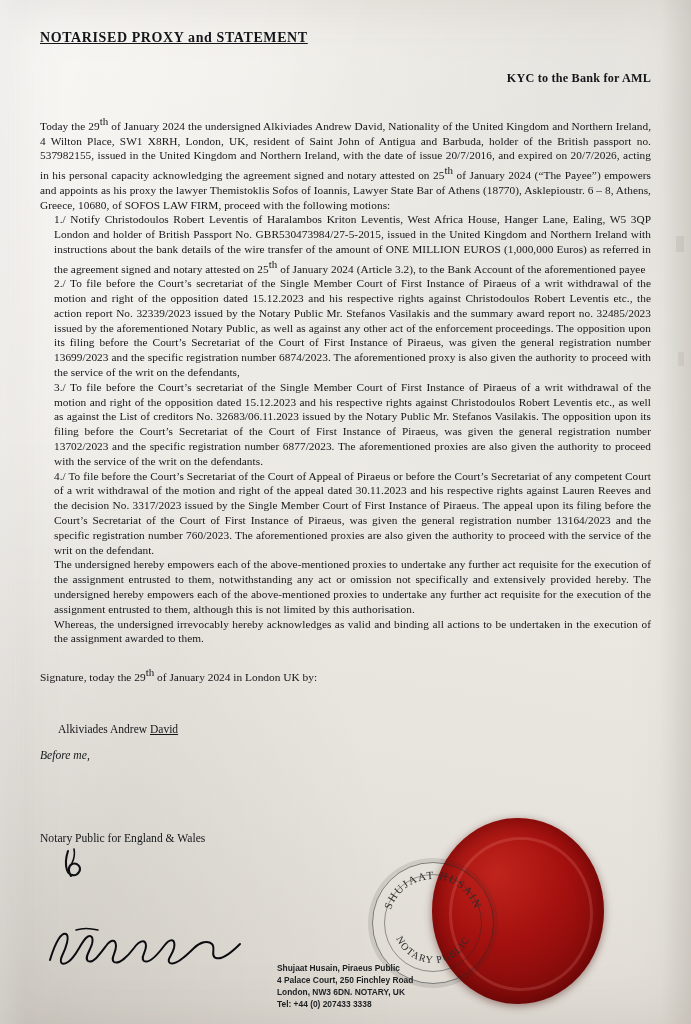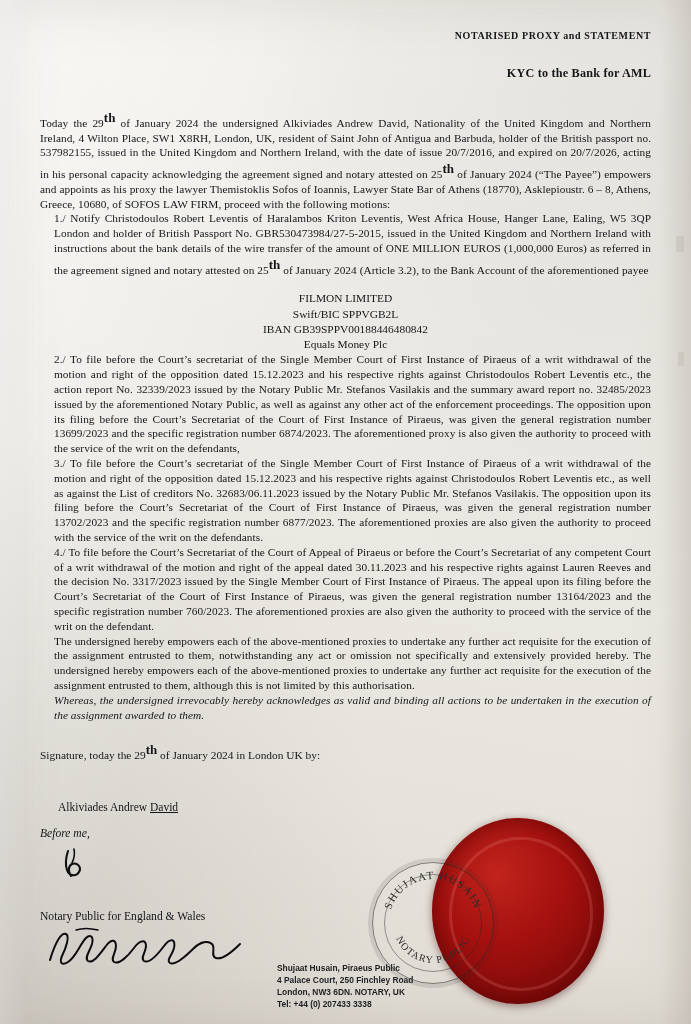--- a/index.html
+++ b/index.html
@@ -37,44 +37,45 @@
     pointer-events: none;
   }
   .doc {
     position: absolute;
     left: 40px;
     top: 22px;
     width: 611px;
     color: #15161a;
   }
   .title {
-    text-align: right;
-    font-size: 10px;
+    text-align: left;
+    font-size: 14px;
     letter-spacing: 0.6px;
     font-weight: 700;
     margin-top: 8px;
+    text-decoration: underline;
   }
   .subtitle {
     text-align: right;
     font-size: 12.2px;
     font-weight: 700;
     margin-top: 25px;
     letter-spacing: 0.2px;
   }
   p.body {
     font-size: 11.3px;
     line-height: 1.31;
     text-align: justify;
     margin: 0;
     letter-spacing: 0.05px;
   }
   .blk { margin-top: 15px; }
   .indent { padding-left: 14px; }
   .para-num { padding-left: 14px; }
-  sup { font-size: 13px; vertical-align: super; font-weight: bold; }
+  sup { font-size: 11px; vertical-align: super; }
   .u { text-decoration: underline; }
   .bank {
     text-align: center;
     font-size: 11.4px;
     line-height: 1.34;
     margin-top: 14px;
   }
   .sig-line {
     font-size: 11.4px;
     margin-top: 20px;
@@ -85,21 +86,21 @@
   }
   .before-me {
     font-size: 11.6px;
     font-style: italic;
     margin-top: 14px;
   }
   .notary-line {
     font-size: 11.6px;
     margin-top: 70px;
   }
-  .italic { font-style: italic; }
+  .italic { }
 
   
   .initial {
     position: absolute;
     left: 61px;
     top: 848px;
     width: 26px;
     height: 34px;
   }
   .sig-hand {
@@ -187,26 +188,20 @@
 
   <div class="doc">
 
     <div class="title">NOTARISED PROXY and STATEMENT</div>
     <div class="subtitle">KYC to the Bank for AML</div>
 
     <p class="body blk" style="margin-top:28px;">Today the 29<sup>th</sup> of January 2024 the undersigned Alkiviades Andrew David, Nationality of the United Kingdom and Northern Ireland, 4 Wilton Place, SW1 X8RH, London, UK, resident of Saint John of Antigua and Barbuda, holder of the British passport no. 537982155, issued in the United Kingdom and Northern Ireland, with the date of issue 20/7/2016, and expired on 20/7/2026, acting in his personal capacity acknowledging the agreement signed and notary attested on 25<sup>th</sup> of January 2024 (“The Payee”) empowers and appoints as his proxy the lawyer Themistoklis Sofos of Ioannis, Lawyer State Bar of Athens (18770), Asklepioustr. 6 – 8, Athens, Greece, 10680, of SOFOS LAW FIRM, proceed with the following motions:</p>
 
     <p class="body blk para-num">1./ Notify Christodoulos Robert Leventis of Haralambos Kriton Leventis, West Africa House, Hanger Lane, Ealing, W5 3QP London and holder of British Passport No. GBR530473984/27-5-2015, issued in the United Kingdom and Northern Ireland with instructions about the bank details of the wire transfer of the amount of ONE MILLION EUROS (1,000,000 Euros) as referred in the agreement signed and notary attested on 25<sup>th</sup> of January 2024 (Article 3.2), to the Bank Account of the aforementioned payee</p>
 
-    <div class="bank">
-      <div>FILMON LIMITED</div>
-      <div>Swift/BIC SPPVGB2L</div>
-      <div>IBAN GB39SPPV00188446480842</div>
-      <div>Equals Money Plc</div>
-    </div>
 
     <p class="body blk para-num">2./ To file before the Court’s secretariat of the Single Member Court of First Instance of Piraeus of a writ withdrawal of the motion and right of the opposition dated 15.12.2023 and his respective rights against Christodoulos Robert Leventis etc., the action report No. 32339/2023 issued by the Notary Public Mr. Stefanos Vasilakis and the summary award report no. 32485/2023 issued by the aforementioned Notary Public, as well as against any other act of the enforcement proceedings. The opposition upon its filing before the Court’s Secretariat of the Court of First Instance of Piraeus, was given the general registration number 13699/2023 and the specific registration number 6874/2023. The aforementioned proxy is also given the authority to proceed with the service of the writ on the defendants,</p>
     <p class="body blk para-num">3./ To file before the Court’s secretariat of the Single Member Court of First Instance of Piraeus of a writ withdrawal of the motion and right of the opposition dated 15.12.2023 and his respective rights against Christodoulos Robert Leventis etc., as well as against the List of creditors No. 32683/06.11.2023 issued by the Notary Public Mr. Stefanos Vasilakis. The opposition upon its filing before the Court’s Secretariat of the Court of First Instance of Piraeus, was given the general registration number 13702/2023 and the specific registration number 6877/2023. The aforementioned proxies are also given the authority to proceed with the service of the writ on the defendants.</p>
     <p class="body blk para-num">4./ To file before the Court’s Secretariat of the Court of Appeal of Piraeus or before the Court’s Secretariat of any competent Court of a writ withdrawal of the motion and right of the appeal dated 30.11.2023 and his respective rights against Lauren Reeves and the decision No. 3317/2023 issued by the Single Member Court of First Instance of Piraeus. The appeal upon its filing before the Court’s Secretariat of the Court of First Instance of Piraeus, was given the general registration number 13164/2023 and the specific registration number 760/2023. The aforementioned proxies are also given the authority to proceed with the service of the writ on the defendant.</p>
 
     <p class="body blk indent">The undersigned hereby empowers each of the above-mentioned proxies to undertake any further act requisite for the execution of the assignment entrusted to them, notwithstanding any act or omission not specifically and extensively provided hereby. The undersigned hereby empowers each of the above-mentioned proxies to undertake any further act requisite for the execution of the assignment entrusted to them, although this is not limited by this authorisation.</p>
 
     <p class="body blk indent italic">Whereas, the undersigned irrevocably hereby acknowledges as valid and binding all actions to be undertaken in the execution of the assignment awarded to them.</p>
 
     <div class="sig-line">Signature, today the 29<sup>th</sup> of January 2024 in London UK  by:</div>

